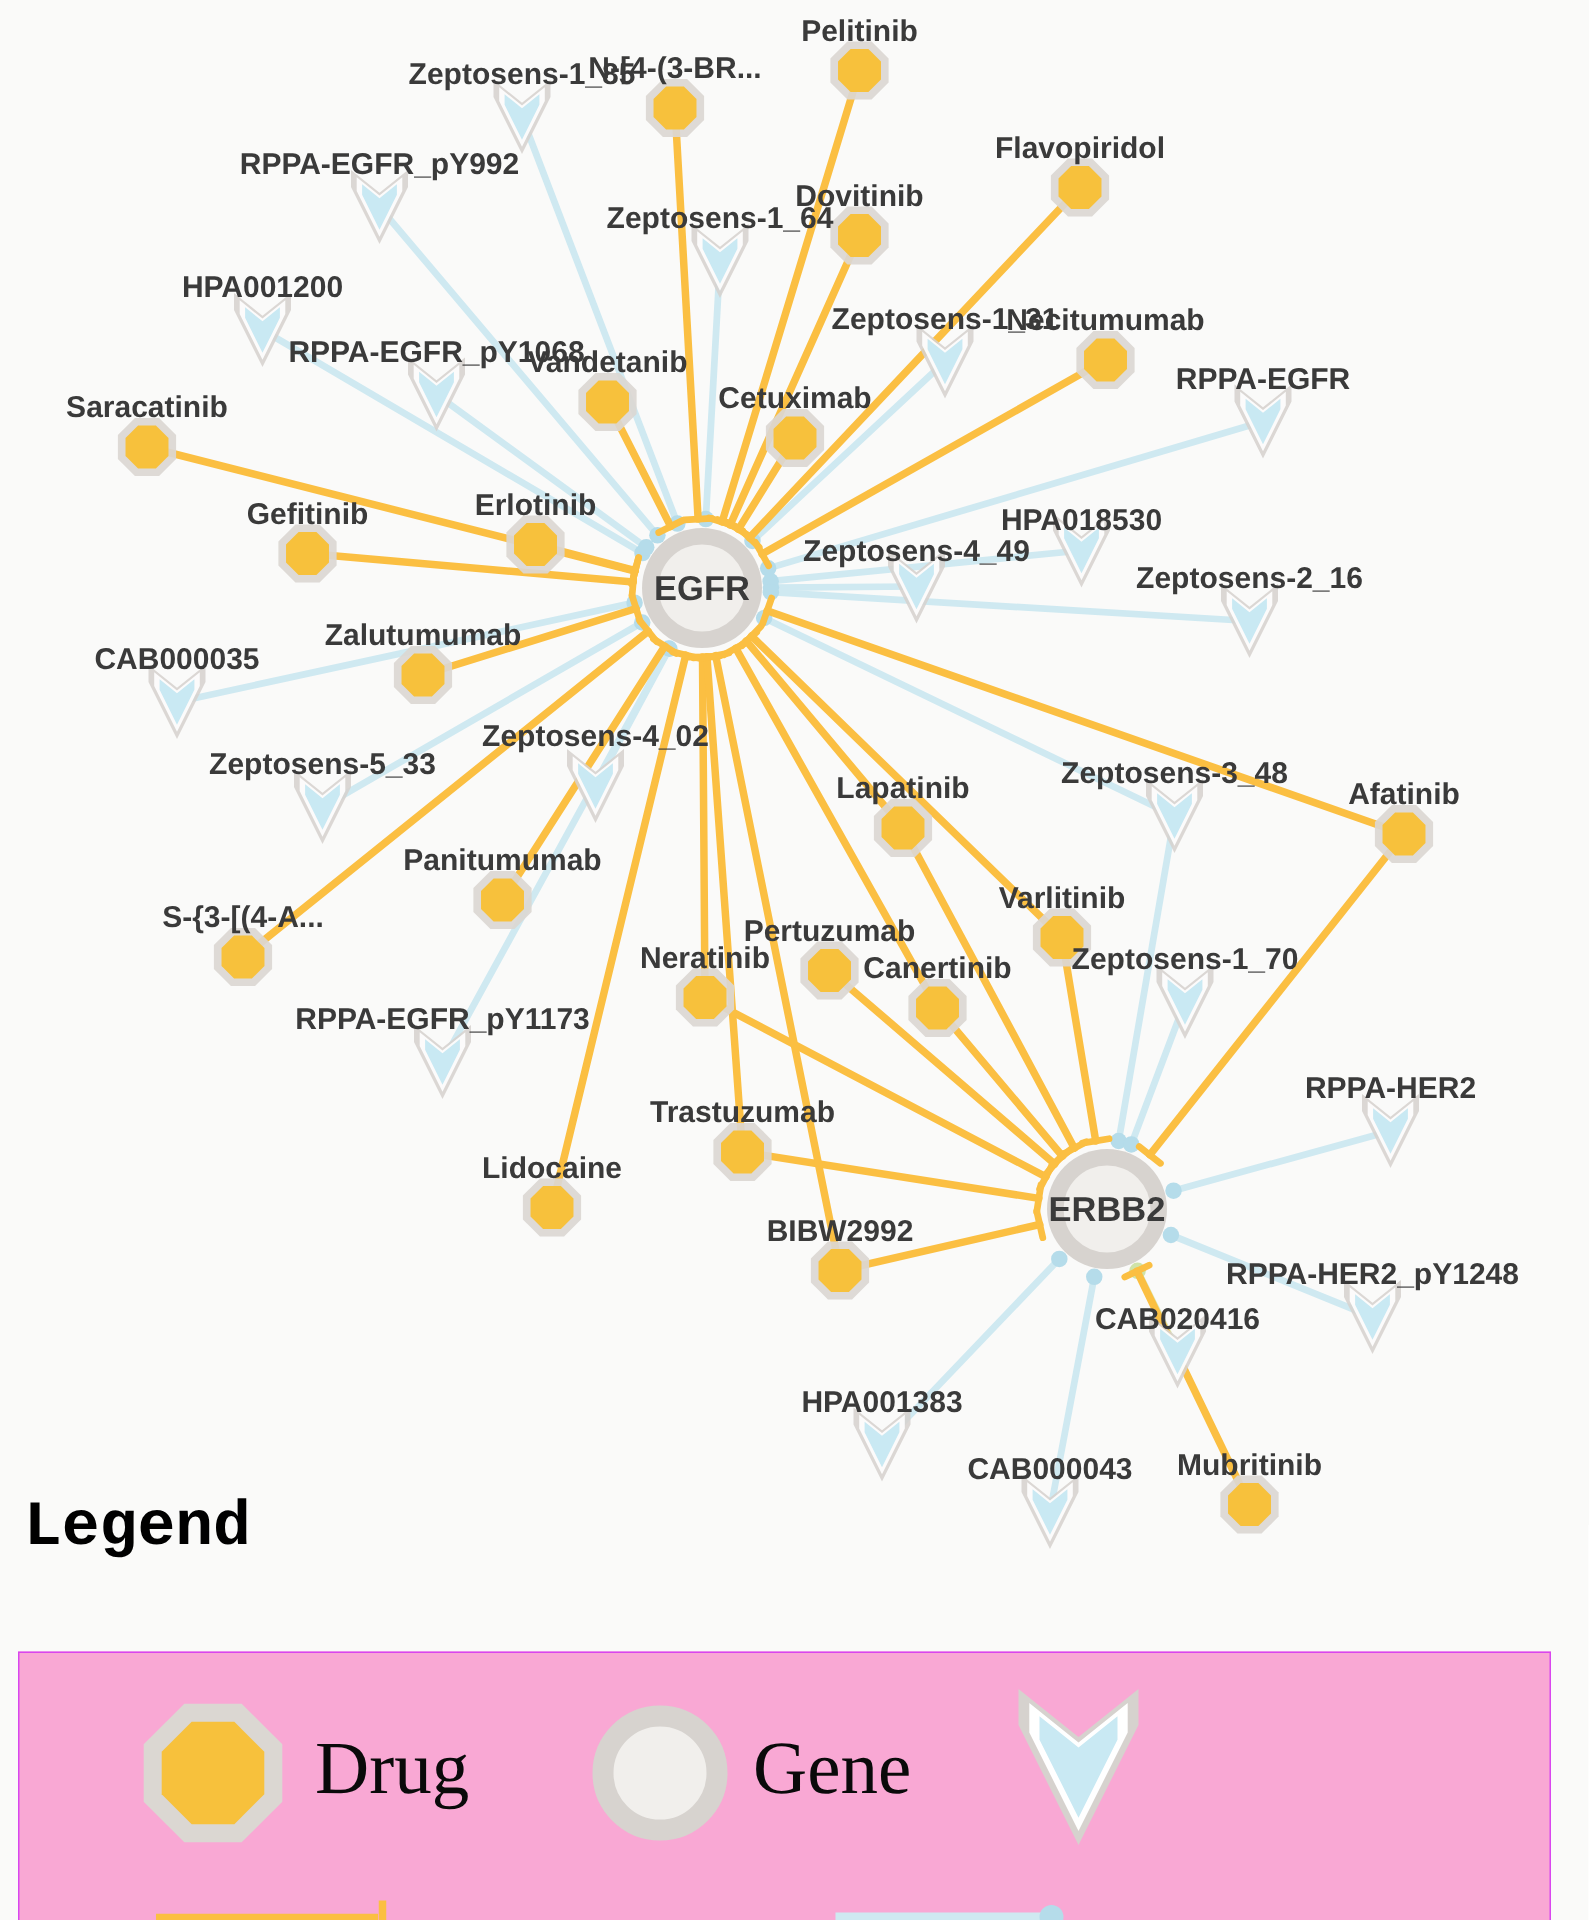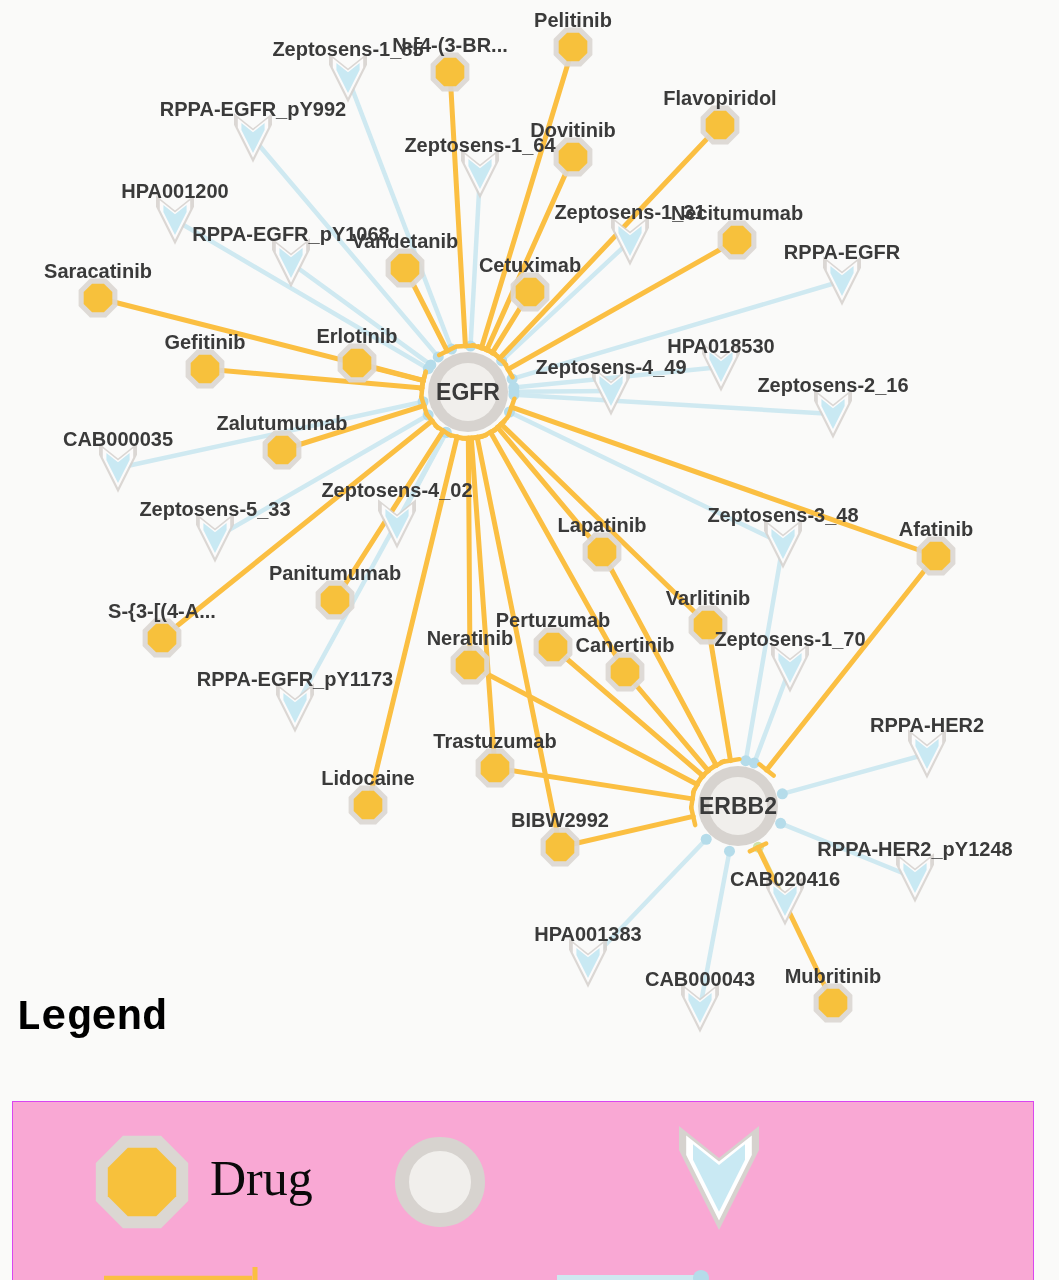--- a/index.html
+++ b/index.html
@@ -391,20 +391,21 @@
 
     <svg class="lg" style="left:69px;top:20px" width="120" height="120">
       <polygon points="106.2,79.1 79.1,106.2 40.9,106.2 13.8,79.1 13.8,40.9 40.9,13.8 79.1,13.8 106.2,40.9" fill="#dbd7d2"></polygon>
       <polygon points="94.2,74.2 74.2,94.2 45.8,94.2 25.8,74.2 25.8,45.8 45.8,25.8 74.2,25.8 94.2,45.8" fill="#f7c13c"></polygon>
     </svg>
     <div class="ltext" style="left:197px;top:50px">Drug</div>
 
     <svg class="lg" style="left:367px;top:20px" width="120" height="120">
       <circle cx="60" cy="60" r="38" stroke-width="14" fill="#f1efec" stroke="#d7d3cf"></circle>
     </svg>
+    <div class="ltext" style="left:489px;top:50px">Gene</div>
 
     <svg class="lg" style="left:646px;top:18px" width="120" height="120">
       <path d="M20,6 L60,38 L100,6 L100,30 L60,110 L20,30 Z" fill="#d6d2ce"></path>
       <path d="M27.2,15.4 L60,41.6 L92.8,15.4 L92.8,35 L60,100.6 L27.2,35 Z" fill="#ffffff"></path>
       <path d="M34,24.2 L60,45 L86,24.2 L86,39.8 L60,91.8 L34,39.8 Z" fill="#c9e9f3"></path>
     </svg>
 
     <svg class="lg" style="left:87px;top:161px" width="180" height="32">
       <line x1="4" y1="16" x2="152" y2="16" stroke-width="6.5" stroke="#fbbf42"></line>
       <line x1="155" y1="4" x2="155" y2="28" stroke-width="5" stroke="#fbbf42"></line>

